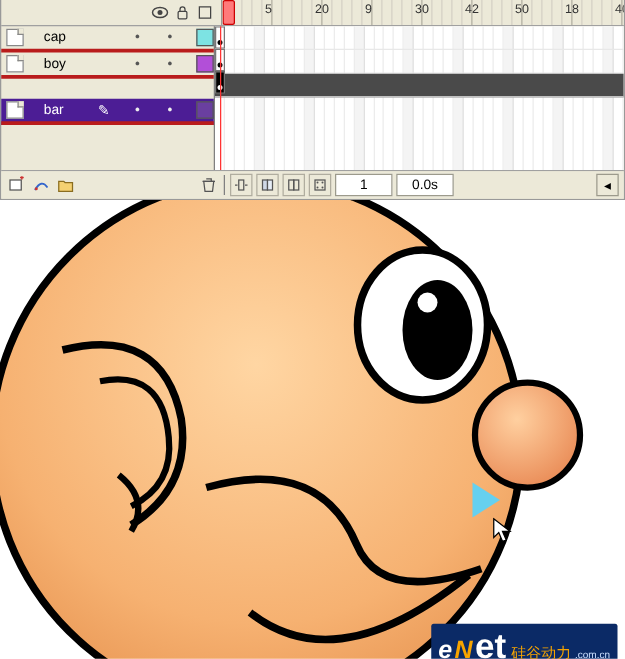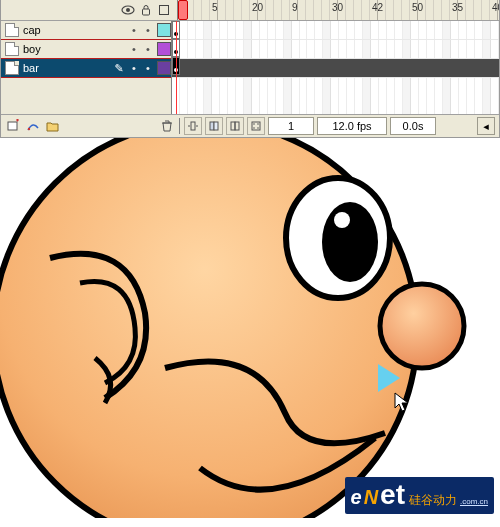--- a/index.html
+++ b/index.html
@@ -12,22 +12,22 @@
   .hdr-icon { width: 14px; height: 14px; display: flex; align-items: center; justify-content: center; font-size: 12px; line-height: 1; }
   .tl-header-ruler { flex: 1; position: relative; background: #ece9d8; overflow: hidden; }
   .ruler-ticks { position: absolute; inset: 0; display: flex; }
   .ruler-col { width: 8px; height: 100%; box-sizing: border-box; border-right: 1px solid #d4d0c4; position: relative; }
   .ruler-col.major { border-right: 1px solid #b0ada0; }
   .ruler-num { position: absolute; top: 2px; left: 2px; font-size: 10px; color: #333; }
   .playhead { position: absolute; top: 0; left: 0; width: 10px; height: 20px; background: #ff7a7a; border: 1px solid #c00; box-sizing: border-box; border-radius: 2px; }
 
   .layers { display: flex; }
   .layers-left { width: 170px; border-right: 1px solid #808080; }
-  .layer-row { display: flex; align-items: center; height: 18px; padding-left: 4px; gap: 4px; border-bottom: 1px solid #b91c1c; }
-  .layer-row.selected { background: #0c4a6e; color: #fff; }
+  .layer-row { display: flex; align-items: center; height: 18px; padding-left: 4px; gap: 16px; border-bottom: 3px solid #b91c1c; }
+  .layer-row.selected { background: #4c1d95; color: #fff; margin-top: 16px; }
   .page-icon { width: 14px; height: 14px; background: #fff; border: 1px solid #888; position: relative; box-sizing: border-box; }
   .page-icon::after { content: ""; position: absolute; top: -1px; right: -1px; width: 4px; height: 4px; background: #ece9d8; border-left: 1px solid #888; border-bottom: 1px solid #888; }
   .layer-name { flex: 1; }
   .pencil { width: 12px; text-align: center; }
   .dot { width: 10px; text-align: center; color: #555; }
   .layer-row.selected .dot { color: #eee; }
   .swatch { width: 12px; height: 12px; border: 1px solid #555; }
 
   .layers-right { flex: 1; position: relative; overflow: hidden; background: #fff; }
   .frames-grid { position: absolute; inset: 0; display: flex; }
@@ -137,21 +137,21 @@
           <div class="ruler-col"></div>
           <div class="ruler-col"></div>
         <div class="ruler-col major">
             <span class="ruler-num">50</span>
           </div>
         <div class="ruler-col"></div>
           <div class="ruler-col"></div>
           <div class="ruler-col"></div>
           <div class="ruler-col"></div>
         <div class="ruler-col major">
-            <span class="ruler-num">35</span>
+            <span class="ruler-num">18</span>
           </div>
         <div class="ruler-col"></div>
           <div class="ruler-col"></div>
           <div class="ruler-col"></div>
           <div class="ruler-col"></div>
         <div class="ruler-col major">
             <span class="ruler-num">40</span>
           </div>
       </div>
       <div class="playhead"></div>
@@ -346,21 +346,20 @@
       <span class="ft-icon">
           <svg width="12" height="12" viewBox="0 0 12 12">
             <rect x="2" y="2" width="8" height="8" fill="none" stroke="#555"></rect>
             <circle cx="4" cy="4" r="0.8" fill="#555"></circle>
             <circle cx="8" cy="4" r="0.8" fill="#555"></circle>
             <circle cx="4" cy="8" r="0.8" fill="#555"></circle>
             <circle cx="8" cy="8" r="0.8" fill="#555"></circle>
           </svg>
         </span>
       <span class="ft-box">1</span>
-      <span class="ft-box" style="min-width:60px">12.0 fps</span>
       <span class="ft-box">0.0s</span>
       <span class="scroll-l">◂</span>
     </div>
   </div>
 </div>
 
 <div class="stage">
   <svg class="popeye" viewBox="0 0 540 430">
     <defs>
       <radialGradient id="skin" cx="50%" cy="35%" r="70%">

